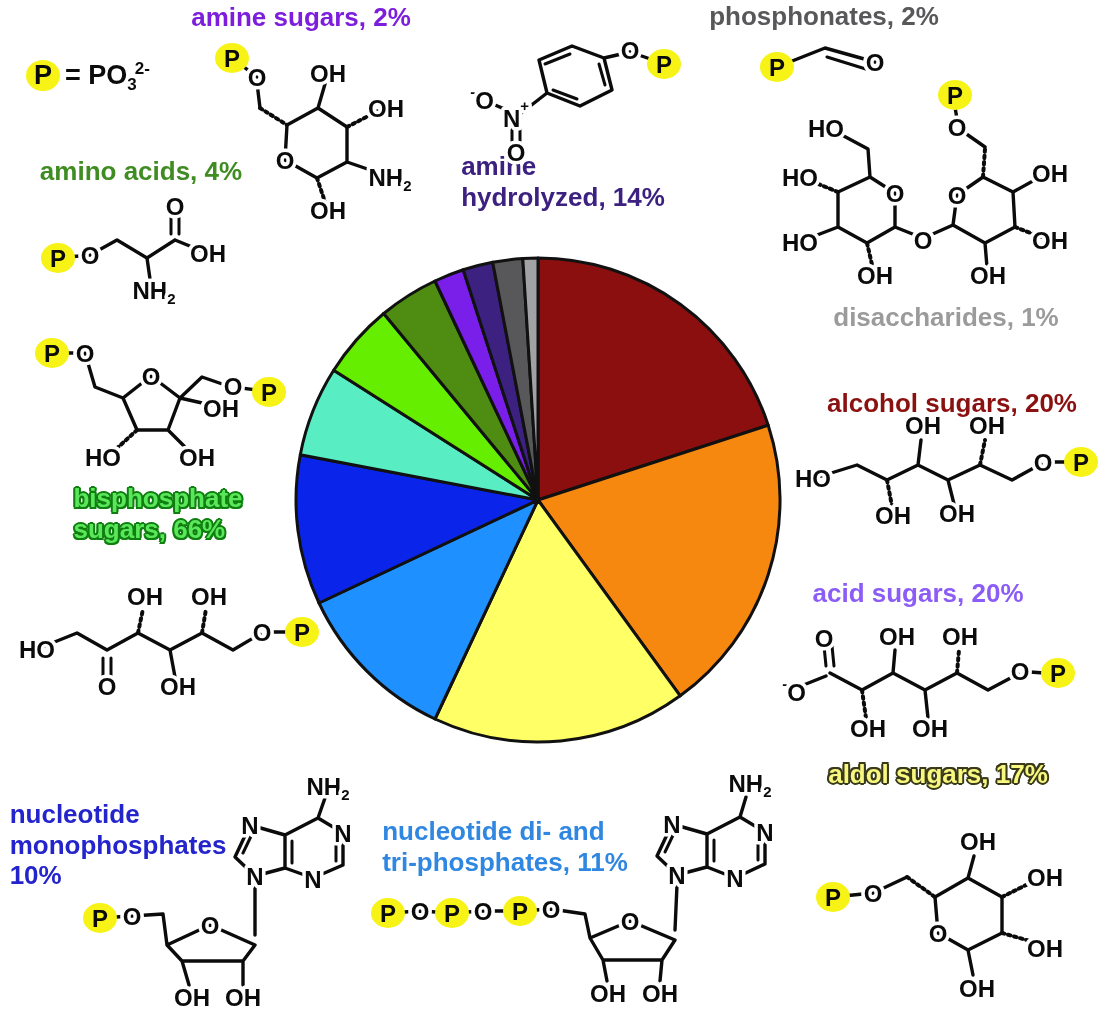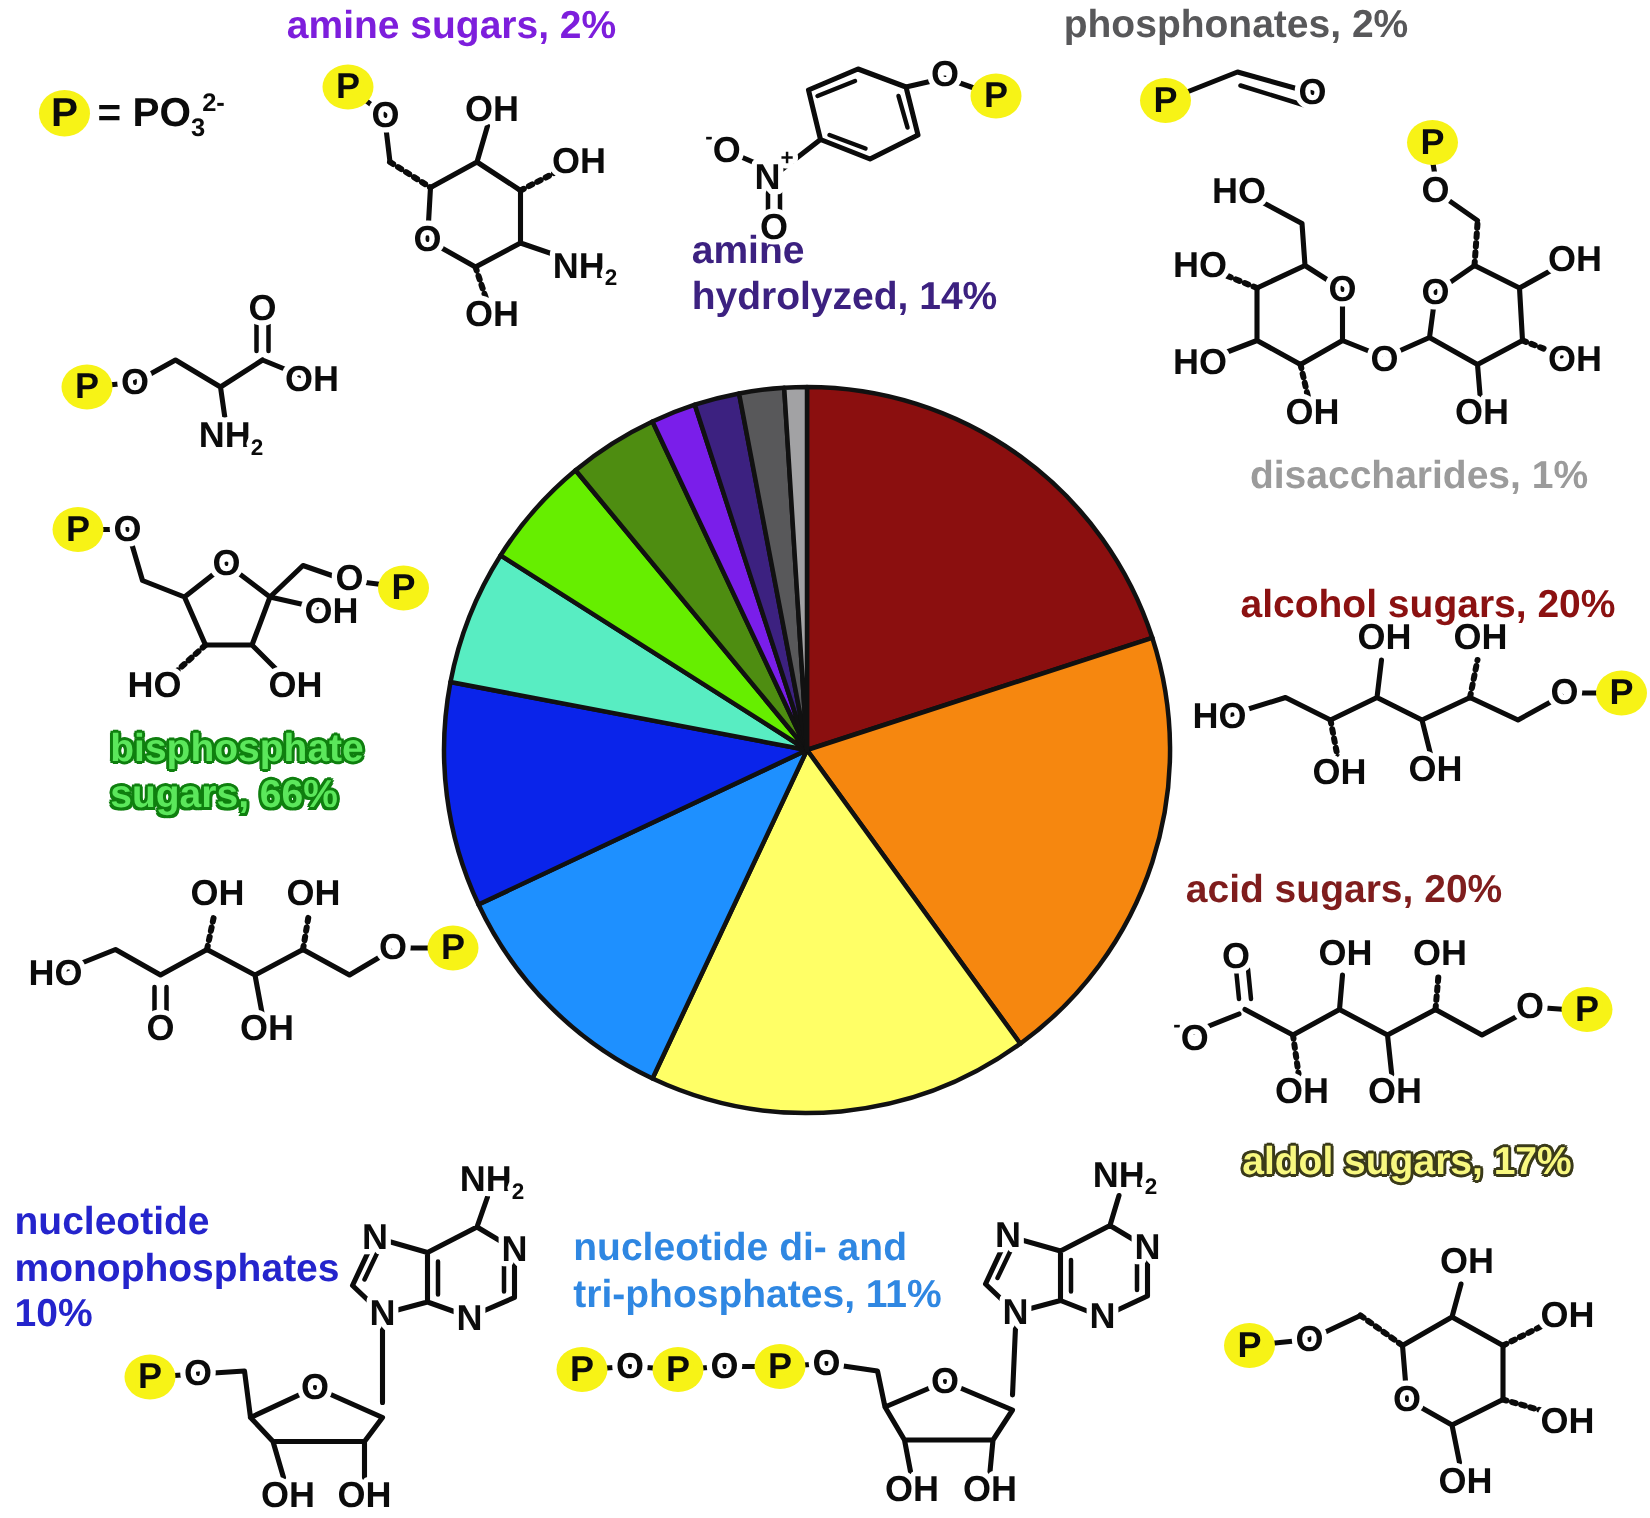--- a/index.html
+++ b/index.html
@@ -27,27 +27,28 @@
 <body>
 
 <div id="canvas">
 
   <div class="legend">
     <span class="pcircle">P</span><span>= PO</span><sub>3</sub><sup>2-</sup>
   </div>
 
   <div class="lbl" style="left:301px;top:17px;color:#7D1EDC">amine sugars, 2%</div>
   <div class="lbl" style="left:824px;top:16px;color:#58585A">phosphonates, 2%</div>
+  <div class="lbl" style="left:141px;top:171px;color:#3F8C22">amino acids, 4%</div>
   <div class="lbl" style="left:563px;top:182px;color:#3C2180">
     <div>amine</div>
     <div>hydrolyzed, 14%</div>
   </div>
   <div class="lbl" style="left:946px;top:317px;color:#9B9B9B">disaccharides, 1%</div>
   <div class="lbl" style="left:952px;top:403px;color:#8B1111">alcohol sugars, 20%</div>
-  <div class="lbl" style="left:896px;top:593px;color:#7f1d1d">acid sugars, 20%</div>
+  <div class="lbl" style="left:918px;top:593px;color:#8b5cf6">acid sugars, 20%</div>
   <div class="lbl outline" style="left:938px;top:774px;color:#F8F880;--oc:#3A3A1A">aldol sugars, 17%</div>
   <div class="lbl outline" style="left:158px;top:514px;color:#5BE75B;--oc:#0F7F0F">
     <div>bisphosphate</div>
     <div>sugars, 66%</div>
   </div>
   <div class="lbl" style="left:118px;top:845px;color:#2424CC">
     <div>nucleotide</div>
     <div>monophosphates</div>
     <div>10%</div>
   </div>

